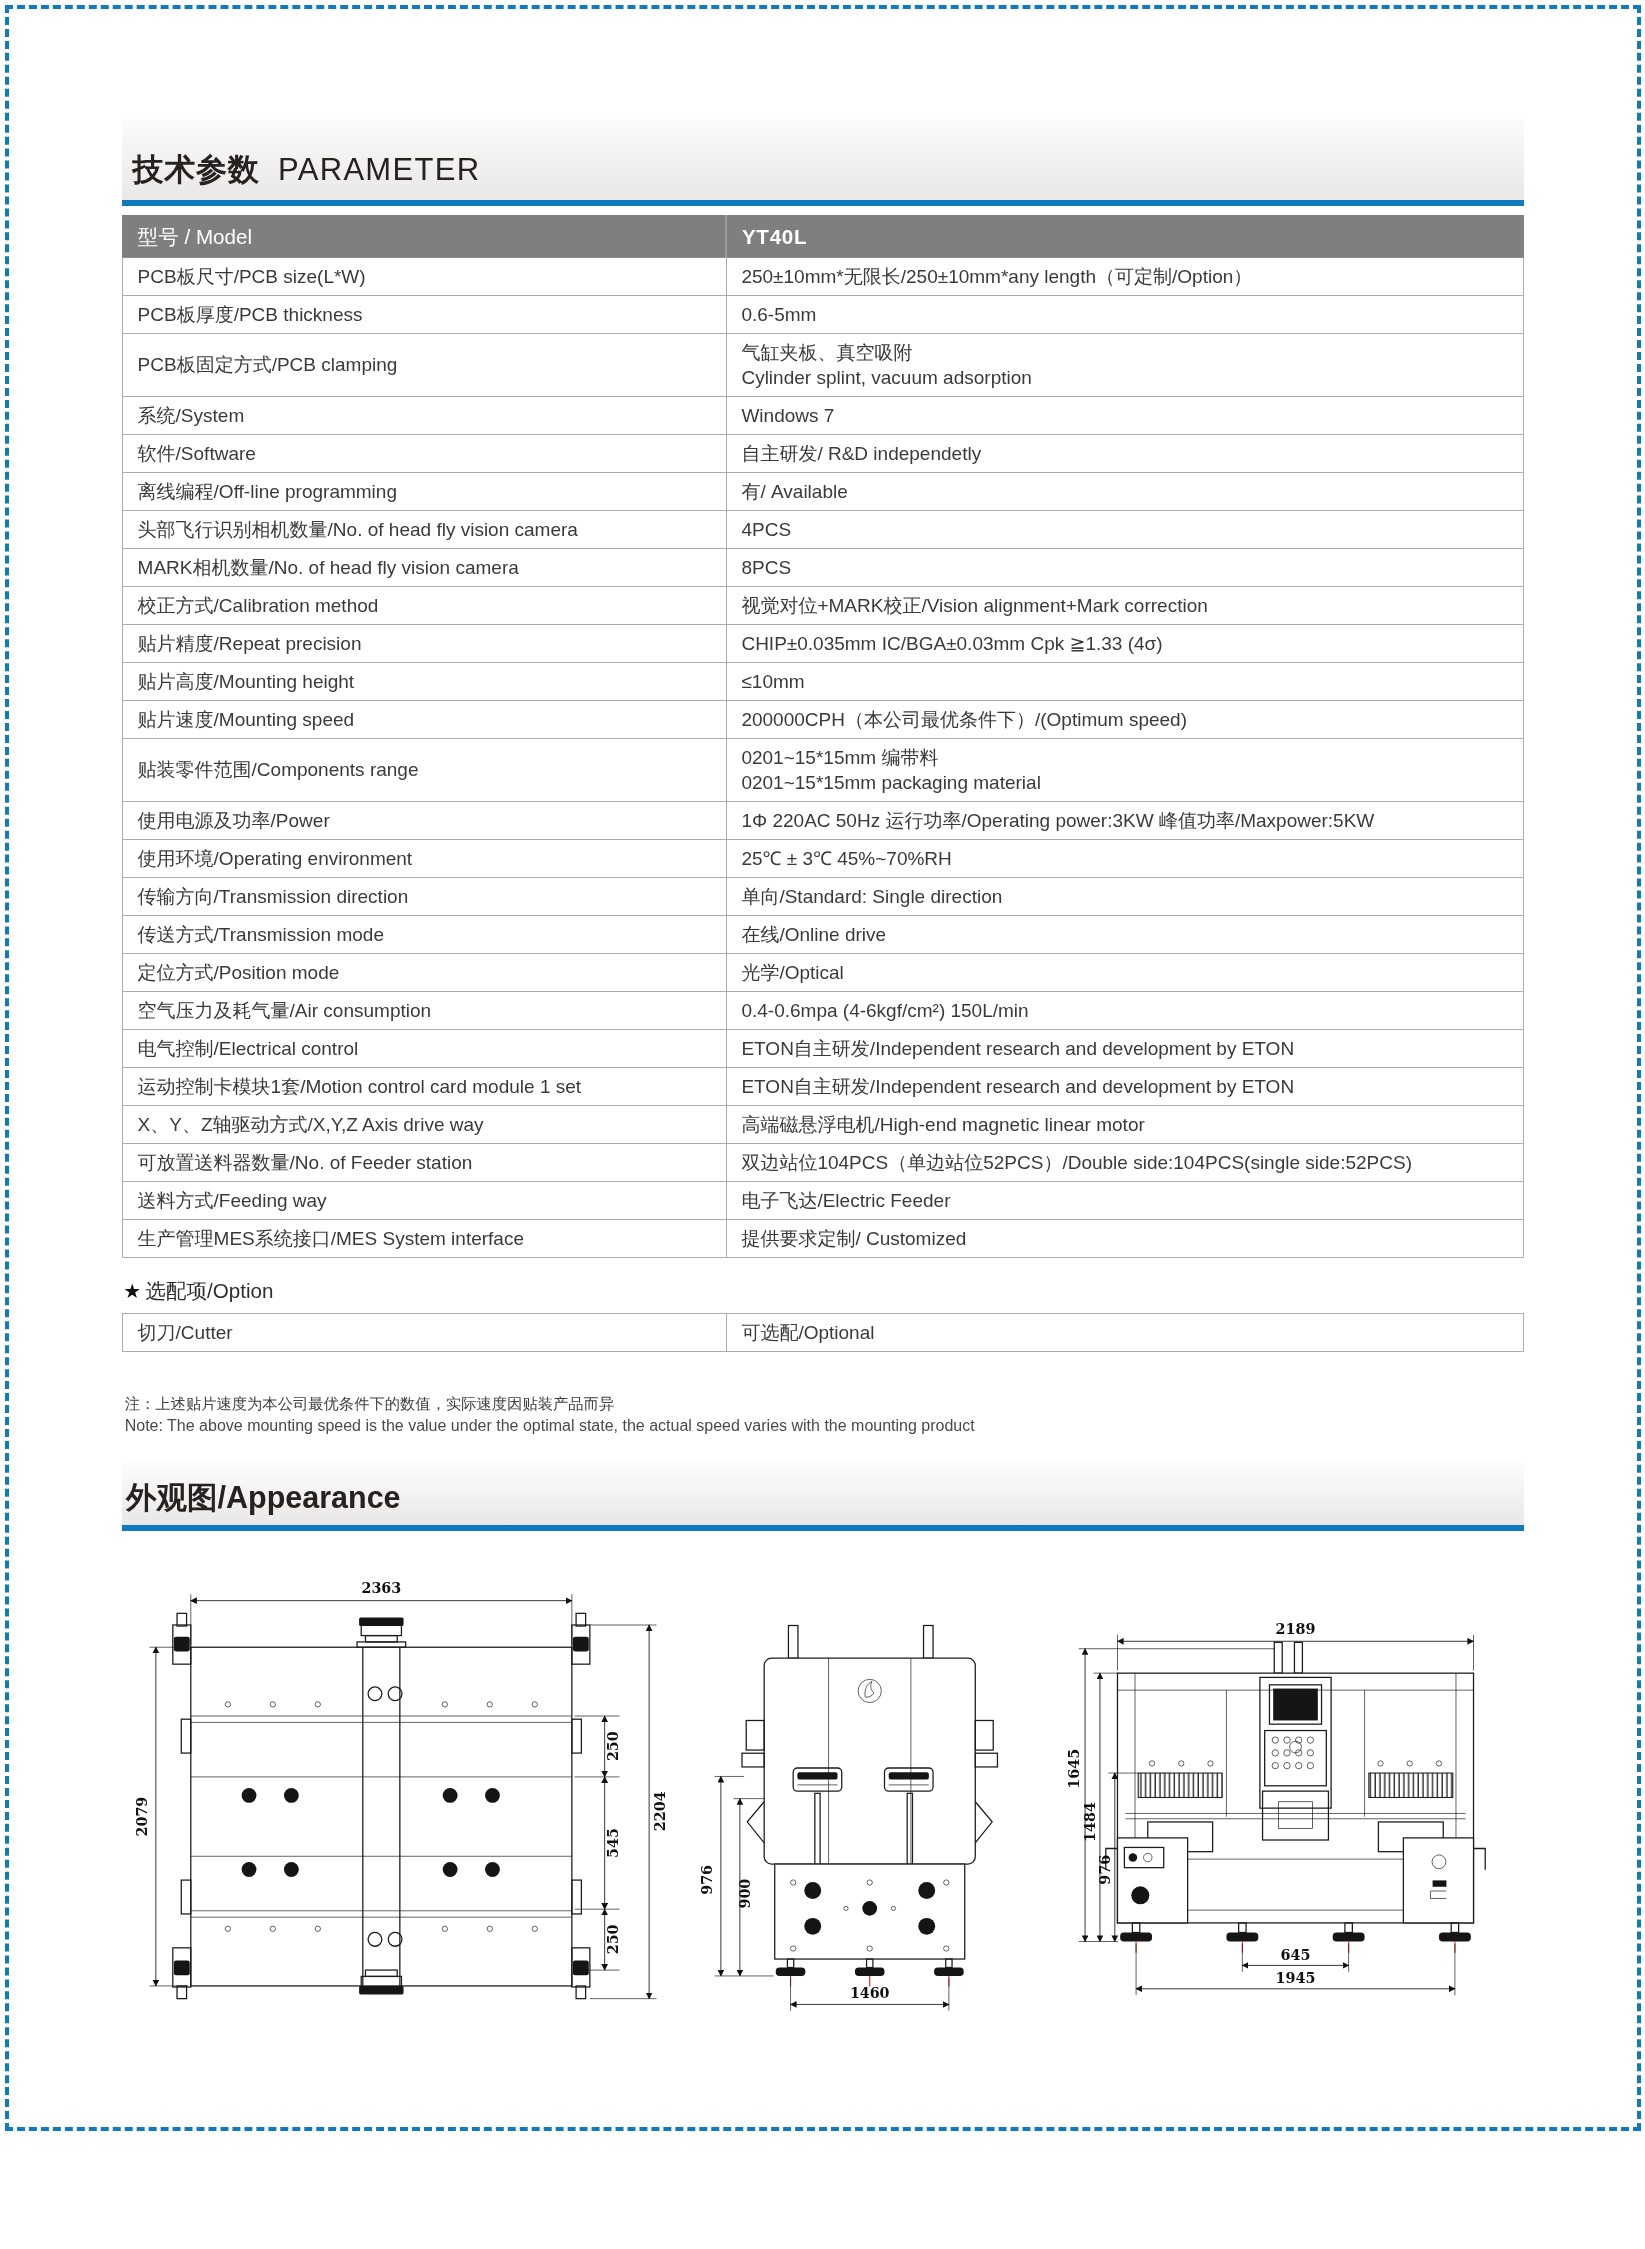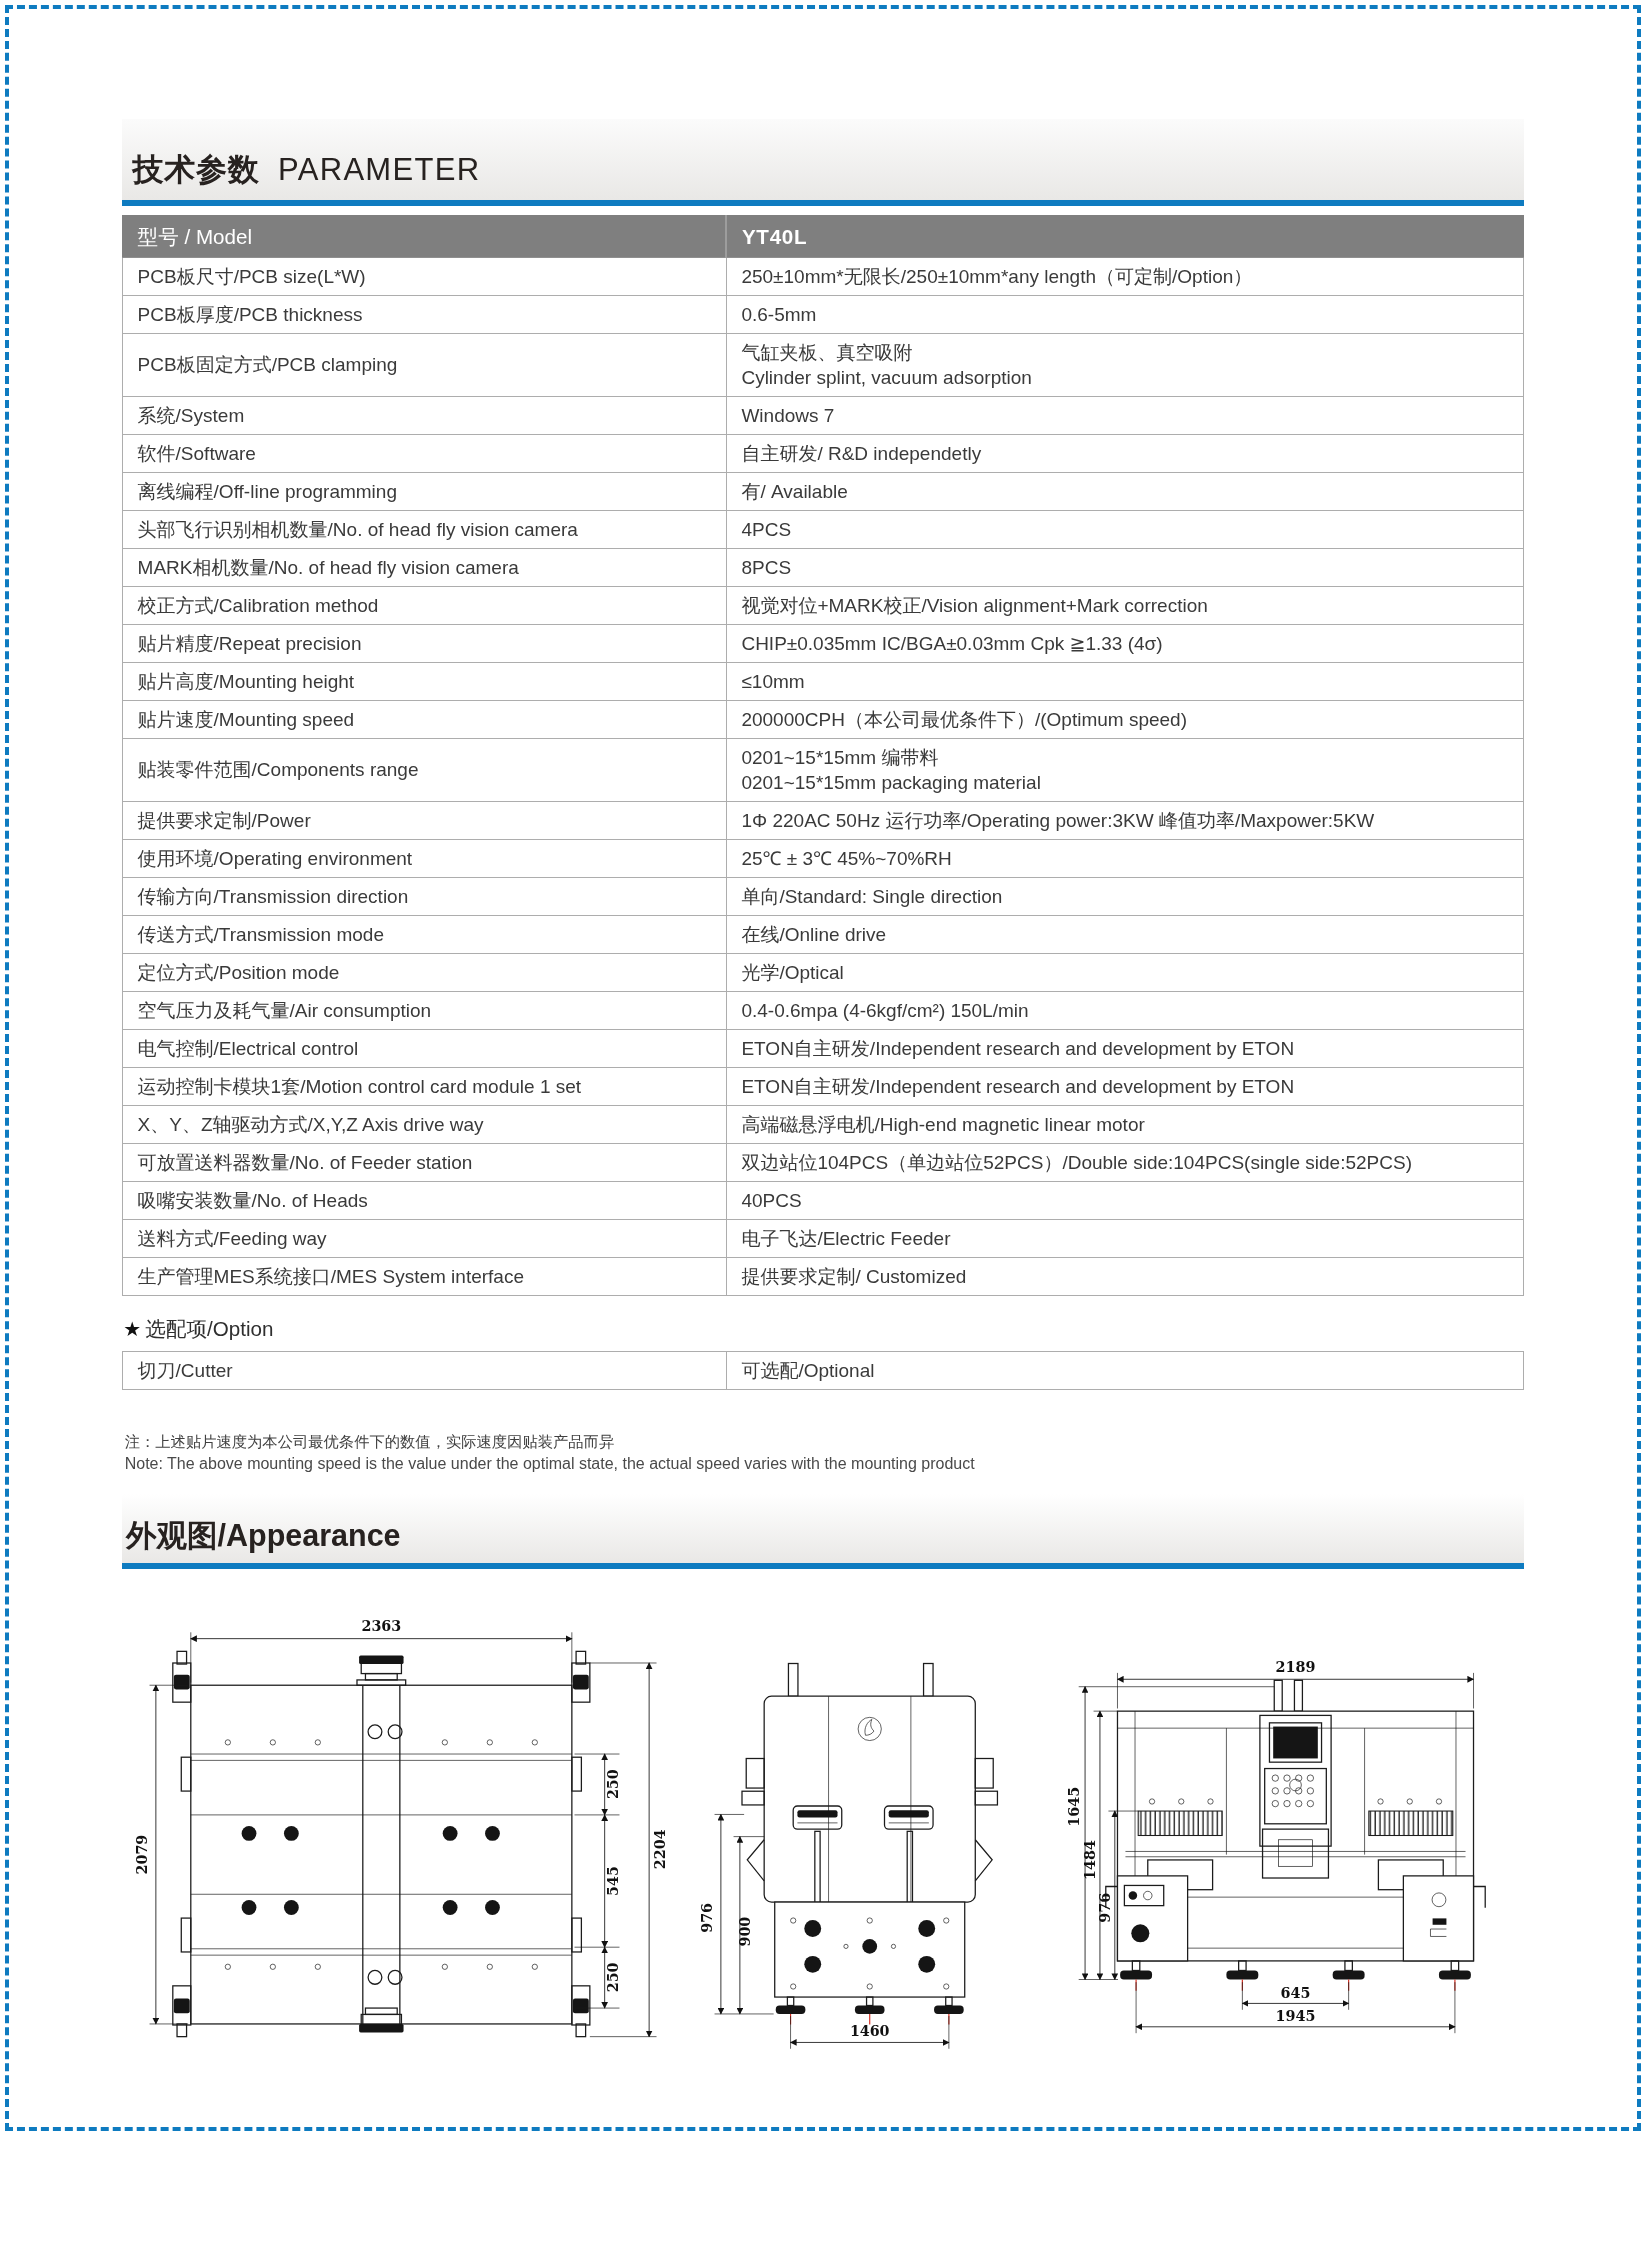--- a/index.html
+++ b/index.html
@@ -189,21 +189,21 @@
     <td class="c-value">200000CPH（本公司最优条件下）/(Optimum speed)</td>
   </tr>
 
   <tr>
     <td class="c-label">贴装零件范围/Components range</td>
     <td class="c-value">0201~15*15mm 编带料
 0201~15*15mm packaging material</td>
   </tr>
 
   <tr>
-    <td class="c-label">提供要求定制/Power</td>
+    <td class="c-label">使用电源及功率/Power</td>
     <td class="c-value">1Φ 220AC  50Hz 运行功率/Operating power:3KW 峰值功率/Maxpower:5KW</td>
   </tr>
 
   <tr>
     <td class="c-label">使用环境/Operating environment</td>
     <td class="c-value">25℃ ± 3℃    45%~70%RH</td>
   </tr>
 
   <tr>
     <td class="c-label">传输方向/Transmission direction</td>
@@ -238,24 +238,20 @@
   <tr>
     <td class="c-label">X、Y、Z轴驱动方式/X,Y,Z Axis drive way</td>
     <td class="c-value">高端磁悬浮电机/High-end magnetic linear motor</td>
   </tr>
 
   <tr>
     <td class="c-label">可放置送料器数量/No. of Feeder station</td>
     <td class="c-value">双边站位104PCS（单边站位52PCS）/Double side:104PCS(single side:52PCS)</td>
   </tr>
 
-  <tr>
-    <td class="c-label">吸嘴安装数量/No. of Heads</td>
-    <td class="c-value">40PCS</td>
-  </tr>
 
   <tr>
     <td class="c-label">送料方式/Feeding way</td>
     <td class="c-value">电子飞达/Electric Feeder</td>
   </tr>
 
   <tr>
     <td class="c-label">生产管理MES系统接口/MES System interface</td>
     <td class="c-value">提供要求定制/ Customized</td>
   </tr>

